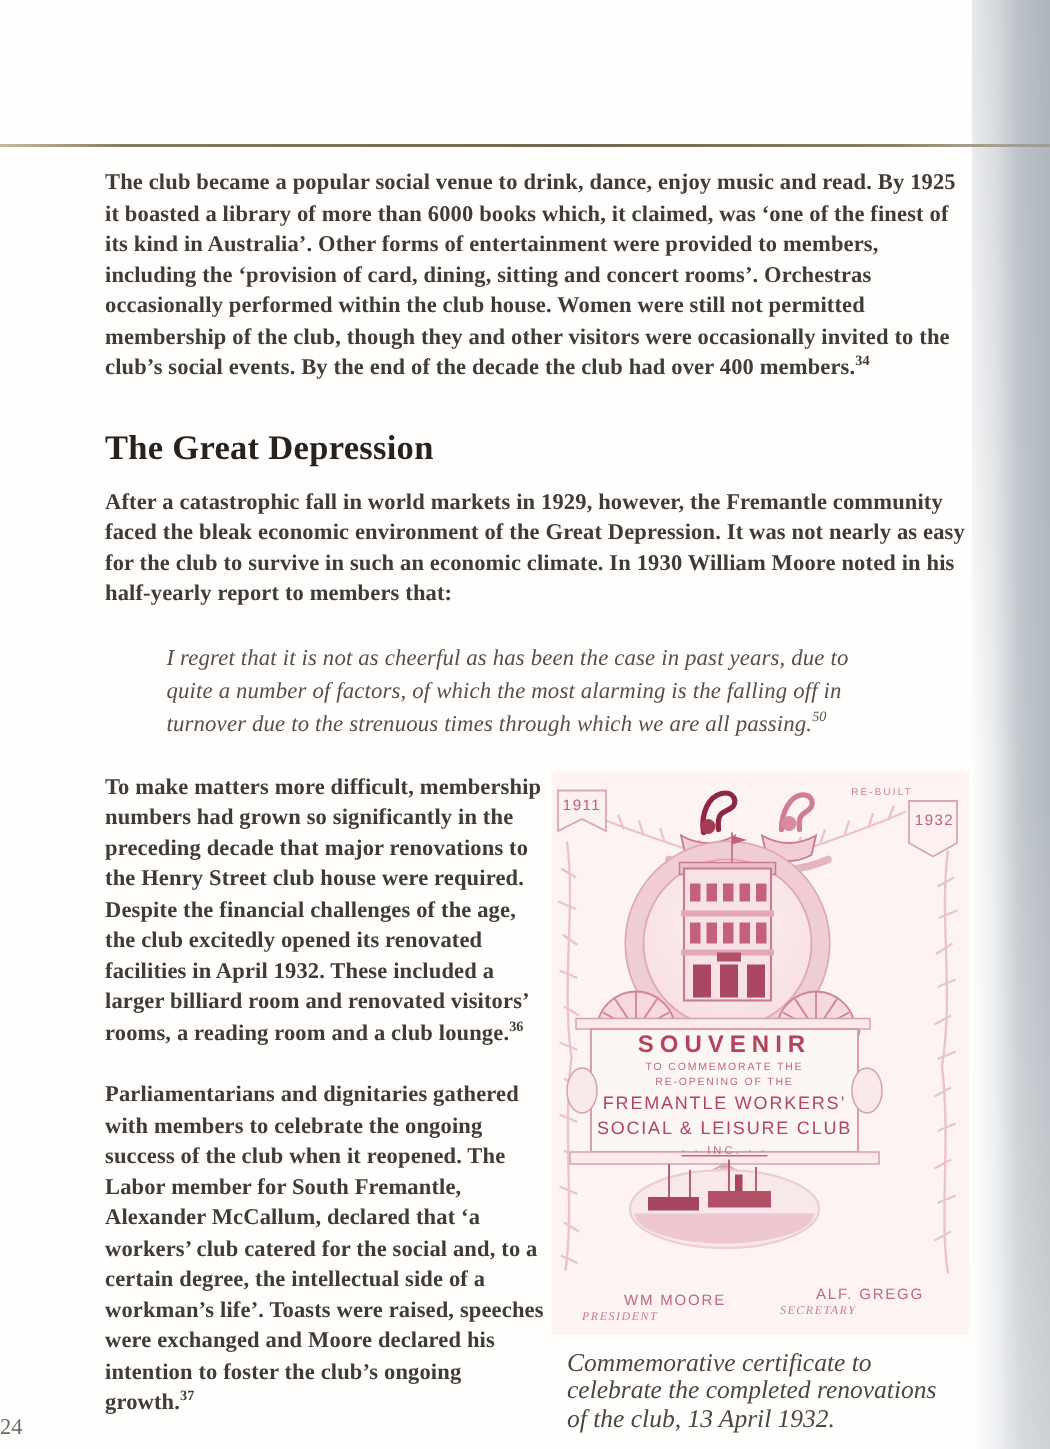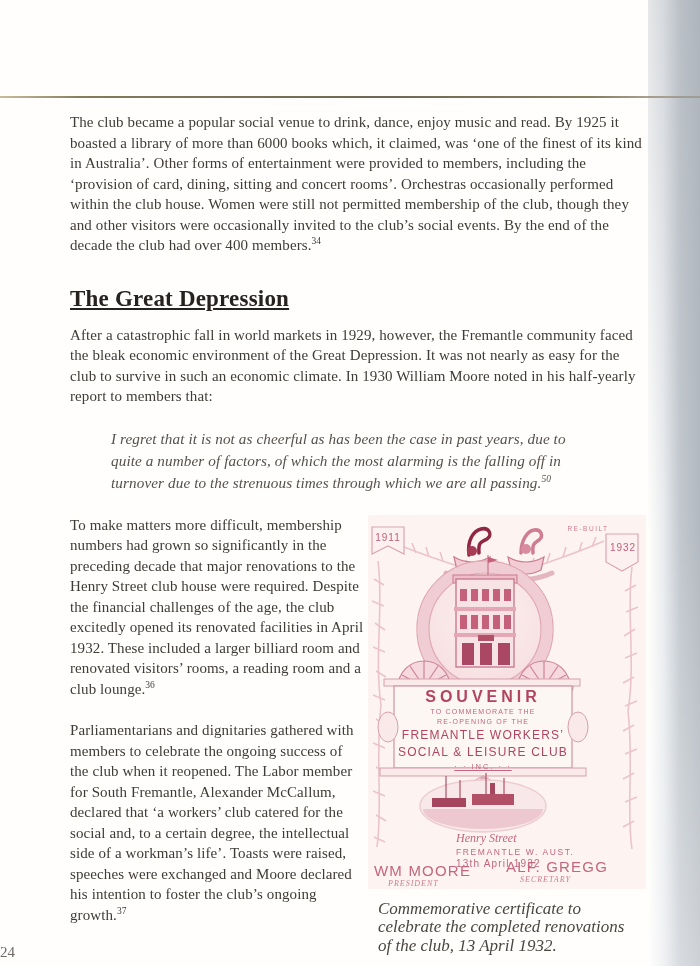--- a/index.html
+++ b/index.html
@@ -17,25 +17,25 @@
   .page-edge::after{
     content:"";position:absolute;inset:0;
     background:linear-gradient(to bottom, rgba(163,170,178,.28) 0%, rgba(255,255,255,0) 55%, rgba(255,255,255,.35) 100%);
   }
   
   .top-rule{
     position:absolute;left:0;top:96px;width:700px;height:2px;
     background:linear-gradient(to right,#cbbb9d 0%, #857a5e 12%, #6f6852 55%, #8a7e63 85%, rgba(138,126,99,.45) 100%);
   }
   .content{position:absolute;left:70px;top:112px;width:574px;}
-  p.body{font-size:15px;line-height:20.5px;margin:0;letter-spacing:.1px;}
+  p.body{font-size:15px;line-height:20.5px;margin:0;letter-spacing:.1px;font-weight:bold;}
   sup.fn{font-size:9.5px;line-height:0;vertical-align:super;letter-spacing:0;}
   h2.section{
     font-size:23px;line-height:26px;font-weight:bold;color:#262220;
-    margin:30px 0 13px 0;letter-spacing:.2px;text-decoration:underline;
+    margin:30px 0 13px 0;letter-spacing:.2px;
   }
   blockquote.pull{
     font-style:italic;color:#55504b;font-size:15.2px;line-height:22px;
     margin:21px 48px 0 41px;letter-spacing:.1px;
   }
   .columns{display:flex;margin-top:21px;}
   .col-left{width:294px;flex:0 0 294px;}
   .col-left p{margin:0 0 21px 0;}
   .col-right{flex:0 0 282px;margin-left:4px;}
   .caption{
@@ -62,21 +62,21 @@
   .cert-sub{font-size:7px;letter-spacing:1.2px;color:#c4667e;text-transform:uppercase;margin-top:2.5px;}
   .cert-org{font-size:12px;letter-spacing:1.2px;color:#b34460;text-transform:uppercase;margin-top:3px;font-weight:normal;}
   .cert-inc{font-size:7.5px;letter-spacing:2px;color:#c4667e;text-transform:uppercase;margin-top:3px;text-decoration:underline;}
   .cert-address{left:88px;top:316px;width:130px;}
   .cert-addr-script{font-family:"Liberation Serif",serif;font-style:italic;font-size:12px;color:#c4667e;}
   .cert-addr-caps{font-size:8.5px;letter-spacing:1.6px;text-transform:uppercase;color:#c4667e;margin-top:1px;}
   .cert-addr-date{font-size:10px;letter-spacing:1.2px;color:#c4667e;margin-top:1px;}
   .cert-sig{width:110px;}
   .cert-sig-left{left:6px;top:347px;}
   .cert-sig-right{left:138px;top:343px;}
-  .cert-sig-name{font-size:15px;letter-spacing:1.2px;text-transform:uppercase;color:#c4667e;}
+  .cert-sig-name{font-size:10px;letter-spacing:1.2px;text-transform:uppercase;color:#c4667e;text-align:right;}
   .cert-sig-role{font-family:"Liberation Serif",serif;font-style:italic;font-size:8px;letter-spacing:1px;color:#cf7d92;margin-left:14px;text-transform:uppercase;}
 </style>
 </head>
 <body>
 
 <div class="page-edge"></div>
 <div class="top-rule"></div>
 
 <div class="content">
 
@@ -200,25 +200,20 @@
 
         <div class="cert-text cert-panel-text">
           <div class="cert-title">Souvenir</div>
           <div class="cert-sub">To commemorate the</div>
           <div class="cert-sub">Re-opening of the</div>
           <div class="cert-org">Fremantle Workers’</div>
           <div class="cert-org">Social &amp; Leisure Club</div>
           <div class="cert-inc">· ·  Inc.  · ·</div>
         </div>
 
-        <div class="cert-text cert-address">
-          <div class="cert-addr-script">Henry Street</div>
-          <div class="cert-addr-caps">Fremantle W. Aust.</div>
-          <div class="cert-addr-date">13th April 1932</div>
-        </div>
 
         <div class="cert-text cert-sig cert-sig-left">
           <div class="cert-sig-name">Wm Moore</div>
           <div class="cert-sig-role">President</div>
         </div>
         <div class="cert-text cert-sig cert-sig-right">
           <div class="cert-sig-name">Alf. Gregg</div>
           <div class="cert-sig-role">Secretary</div>
         </div>
       </div>

